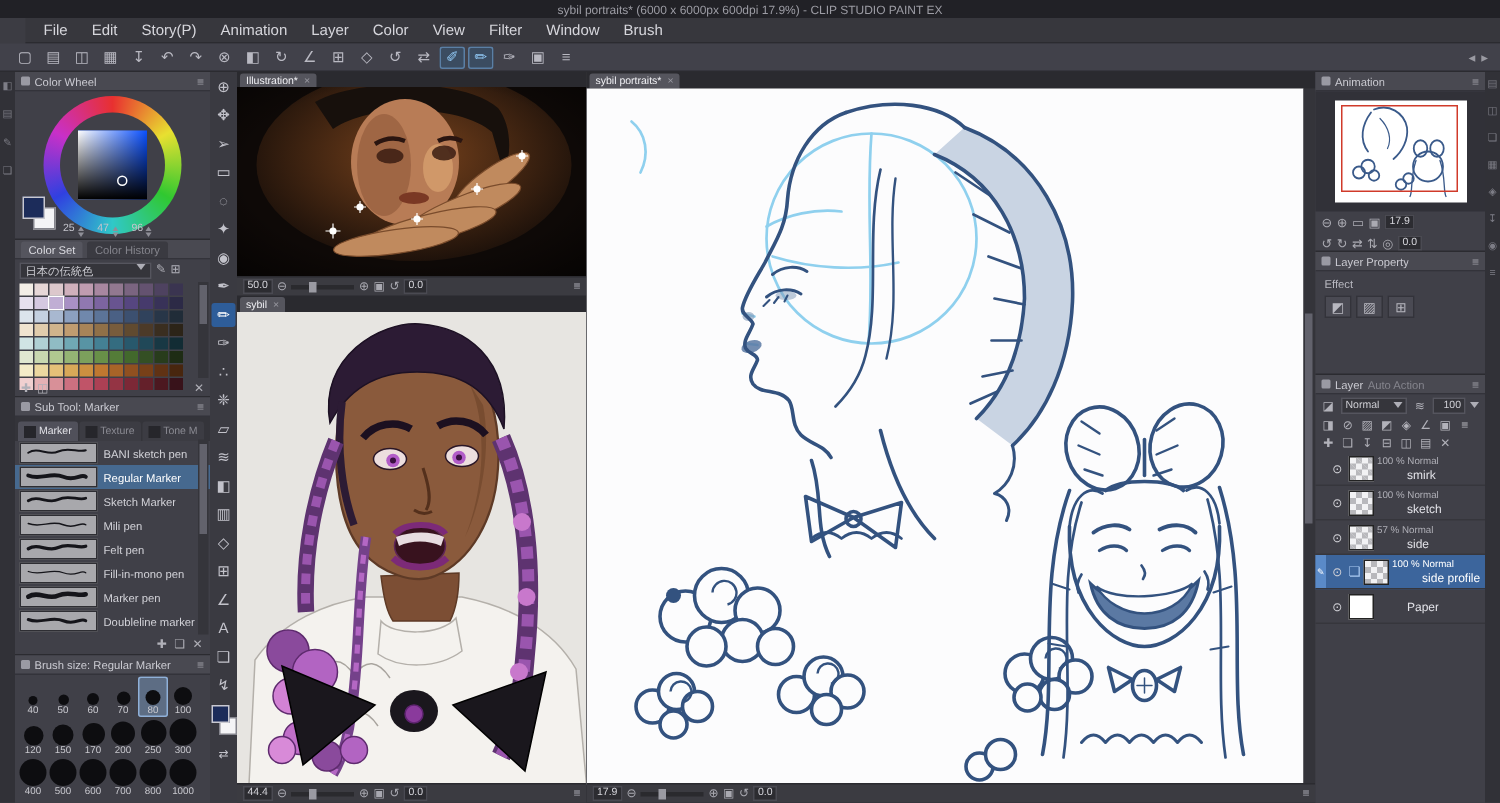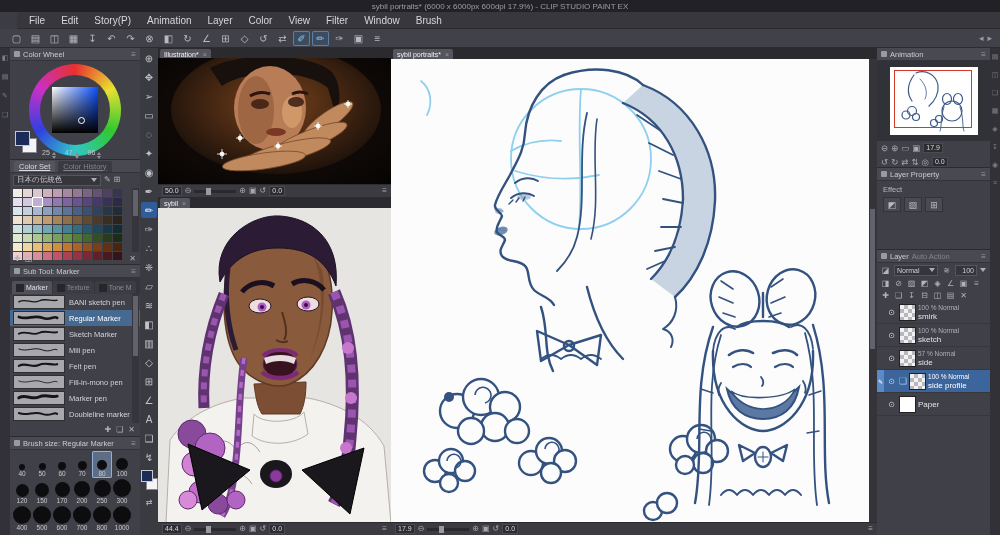--- a/index.html
+++ b/index.html
@@ -39,25 +39,25 @@
   #cw-cursor{position:absolute;left:26px;top:30px;width:5px;height:5px;border:1px solid #fff;border-radius:50%;}
   #cw-main{position:absolute;left:5px;top:70px;width:13px;height:13px;border:1px solid #c8c8d0;z-index:2;}
   #cw-sub{position:absolute;left:12px;top:77px;width:13px;height:13px;border:1px solid #85858d;}
   #cw-rgb{position:absolute;left:32px;top:88px;display:flex;gap:9px;font-size:7px;color:#c4c4cc;align-items:center;}
   .cw-spin{display:inline-flex;flex-direction:column;margin-left:2px;}
   .cw-spin i{width:0;height:0;border-left:2.5px solid transparent;border-right:2.5px solid transparent;}
   .cw-spin .up{border-bottom:3px solid #8f8f98;margin-bottom:1px;}
   .cw-spin .dn{border-top:3px solid #8f8f98;}
   
   #p-colorset{top:112px;height:105px;}
-  .cs-tab{font-size:7.5px;padding:1px 5px;background:#55555e;color:#dcdce2;border-radius:2px 2px 0 0;text-decoration:underline;}
+  .cs-tab{font-size:7.5px;padding:1px 5px;background:#55555e;color:#dcdce2;border-radius:2px 2px 0 0;}
   .cs-tab.inactive{background:#3a3a41;color:#84848c;}
   #cs-presetrow{height:14px;display:flex;align-items:center;gap:3px;padding:0 3px;}
   #cs-preset{width:88px;height:11px;background:#35353b;border:1px solid #55555e;font-size:7.5px;color:#d0d0d6;
-    display:flex;align-items:center;justify-content:space-between;padding:0 3px;box-sizing:border-box;}
+    display:flex;justify-content:space-between;padding:0 3px;box-sizing:border-box;}
   .caret{width:0;height:0;border-left:3px solid transparent;border-right:3px solid transparent;border-top:4px solid #aeaeb6;}
   #cs-grid{padding:2px 10px 0 3px;}
   .cs-row{display:flex;height:9px;}
   .swatch{width:9px;height:8px;margin-right:1px;flex:none;}
   .swatch.selected{outline:1px solid #fff;outline-offset:0;}
   #cs-scroll{position:absolute;right:1px;top:28px;bottom:12px;width:7px;background:#35353b;}
   .scroll-thumb{position:absolute;left:1px;width:5px;background:#62626c;}
   #cs-footer{position:absolute;bottom:0;left:0;right:0;height:11px;display:flex;align-items:center;gap:4px;padding:0 4px;}
   
   #p-subtool{top:217px;height:172px;}
@@ -139,21 +139,21 @@
   .eye{width:11px;text-align:center;font-size:8px;color:#d0d0d6;flex:none;}
   .ly-thumb{width:17px;height:17px;border:1px solid #222;box-sizing:border-box;flex:none;}
   .ly-thumb.checker{background-color:#f2f2f4;
     background-image:linear-gradient(45deg,#b8b8bc 25%,transparent 25%,transparent 75%,#b8b8bc 75%),
       linear-gradient(45deg,#b8b8bc 25%,transparent 25%,transparent 75%,#b8b8bc 75%);
     background-size:8px 8px;background-position:0 0,4px 4px;}
   .ly-thumb.white{background:#fff;}
   .ly-folder{font-size:9px;color:#a8c8f0;flex:none;line-height:1;}
   .ly-text{display:flex;flex-direction:column;justify-content:center;overflow:hidden;}
   .ly-meta{font-size:6.5px;color:#aeaeb6;line-height:8px;white-space:nowrap;}
-  .ly-name{font-size:8px;color:#e2e2e8;line-height:9px;white-space:nowrap;}
+  .ly-name{font-size:8px;color:#e2e2e8;line-height:9px;white-space:nowrap;margin-left:20px;}
   .layer-row.selected .ly-meta,.layer-row.selected .ly-name{color:#fff;}
   #right-strip{position:absolute;left:113px;top:0;width:10px;height:487px;background:#313137;display:flex;
     flex-direction:column;align-items:center;gap:11px;padding-top:5px;box-sizing:border-box;}
 </style>
 </head>
 <body>
 
 <div id="titlebar">
   <span>sybil portraits* (6000 x 6000px 600dpi 17.9%) - CLIP STUDIO PAINT EX</span>
 </div>

